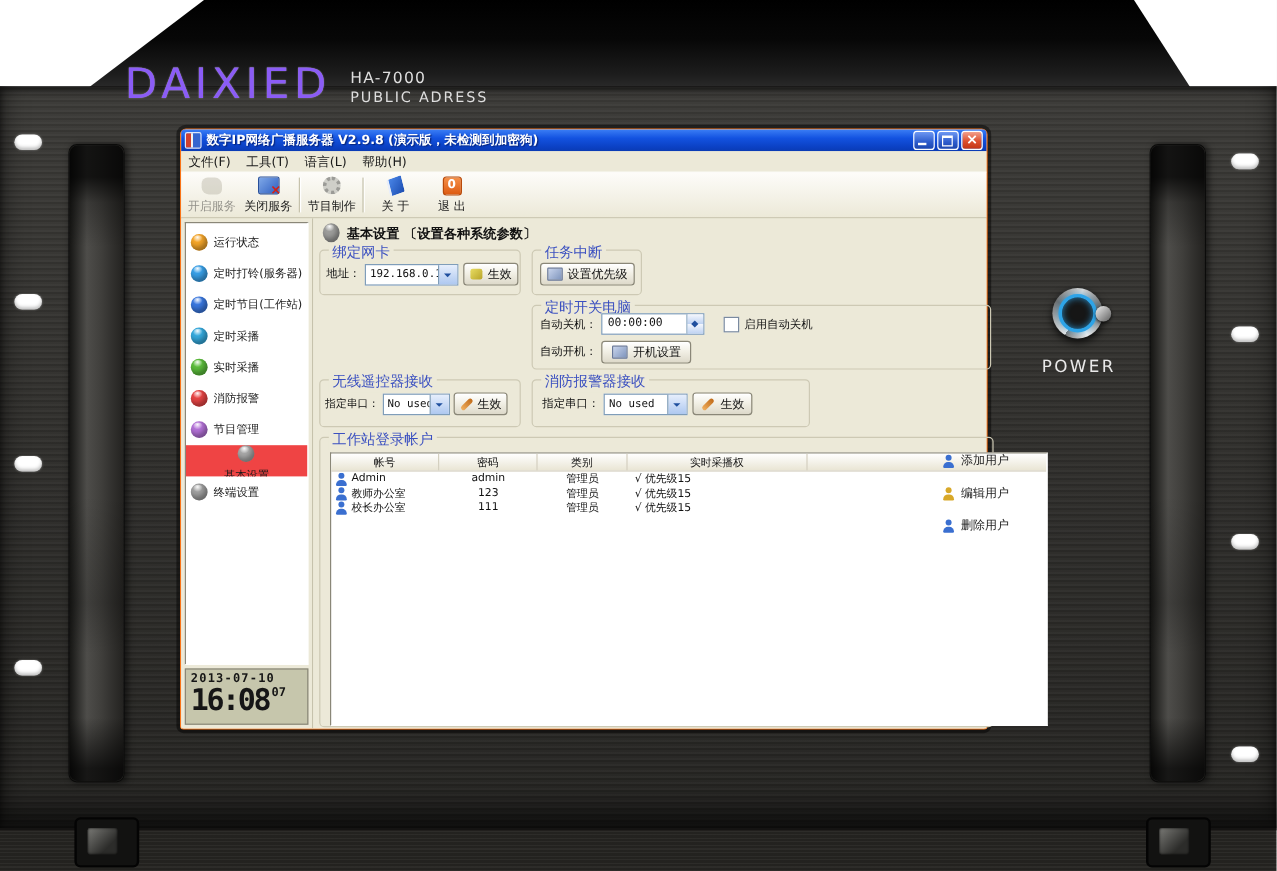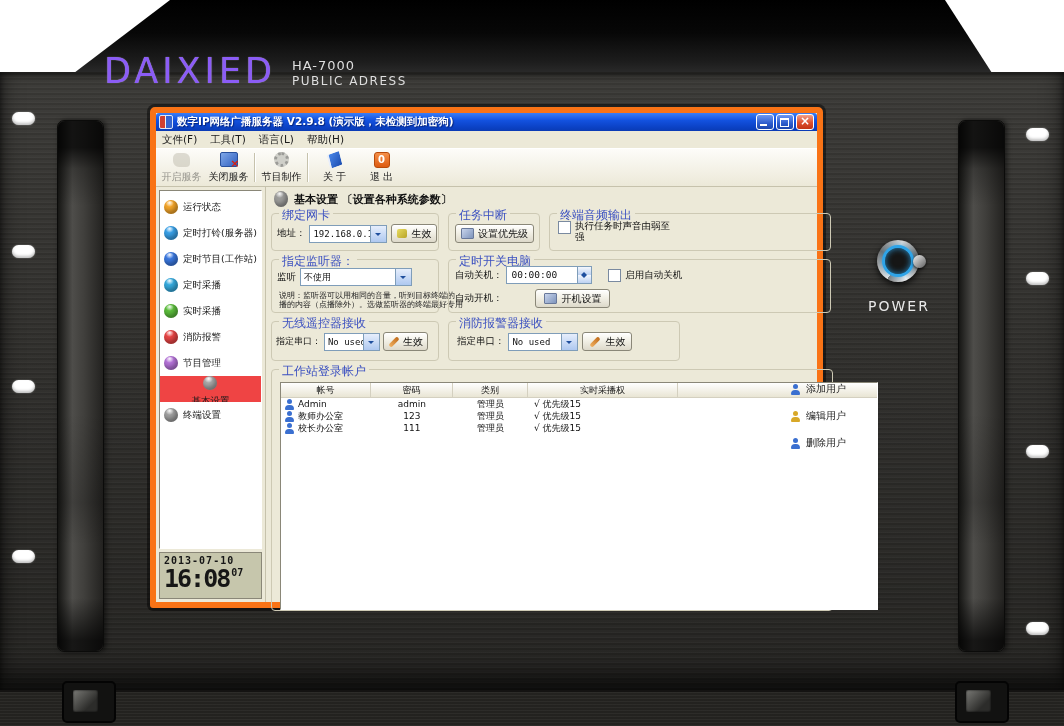--- a/index.html
+++ b/index.html
@@ -37,21 +37,21 @@
     box-shadow:0 3px 7px rgba(0,0,0,.8);}
   .pwr-core{position:absolute;inset:5px;border-radius:50%;background:#161616;
     border:3px solid #2ea4e8;box-shadow:inset 0 0 6px rgba(46,164,232,.8),0 0 5px rgba(46,164,232,.6);}
   .pwr-nub{position:absolute;right:-7px;top:15px;width:13px;height:13px;border-radius:50%;
     background:linear-gradient(135deg,#efefef,#5e5e5e);box-shadow:0 1px 3px rgba(0,0,0,.8);}
   .pwr-label{position:absolute;left:860px;top:298px;width:78px;text-align:center;color:#e9e9e9;
     font-size:14px;letter-spacing:2px;}
 
   
   .window{position:absolute;left:150px;top:107px;width:673px;height:501px;box-sizing:border-box;
-    border:6px solid #f97316;border-radius:5px 5px 3px 3px;background:#ece9d8;
+    border:1px solid #f97316;border-radius:5px 5px 3px 3px;background:#ece9d8;
     box-shadow:0 0 0 3px rgba(0,0,0,.45);display:flex;flex-direction:column;font-size:10px;color:#111;}
   .titlebar{height:18px;flex:0 0 18px;display:flex;align-items:center;gap:4px;padding:0 3px;border-radius:3px 3px 0 0;
     background:linear-gradient(180deg,#3a7df5 0%,#1352e0 40%,#0b41c4 80%,#0a3bb4 100%);}
   .titleicon{width:12px;height:12px;border-radius:2px;flex:0 0 12px;
     background:linear-gradient(90deg,#d04030 0 38%,#f2f2f2 38% 52%,#3565cf 52%);border:1px solid #dfe6f8;}
   .title-text{flex:1;color:#fff;font-weight:bold;font-size:10.5px;white-space:nowrap;overflow:hidden;text-shadow:1px 1px 1px #06247a;}
   .wbtns{display:flex;gap:2px;}
   .wbtn{width:16px;height:14px;border-radius:3px;border:1px solid #fff;position:relative;
     background:linear-gradient(180deg,#6d97f2,#2d5ccc 60%,#1c46ad);}
   .wbtn.close{background:linear-gradient(180deg,#f3a08c,#dd4f2e 55%,#c33414);}
@@ -301,61 +301,40 @@
         <div class="grp" style="left:182px;top:26px;width:92px;height:38px;">
           <span class="gt">任务中断</span>
           <div class="row" style="left:6px;top:10px;">
             <button class="xbtn" style="height:19px;padding:0 5px;">
               <span class="ic-pri"></span>
               <span>设置优先级</span>
             </button>
           </div>
         </div>
 
-        <div class="grp" style="left:283px;top:26px;width:282px;height:38px;">
-          <span class="gt">终端音频输出</span>
-          <div class="row wrapck" style="left:8px;top:7px;">
-            <span class="cb"></span>
-            <span class="wraptx">执行任务时声音由弱至强</span>
-          </div>
-        </div>
-
-        <div class="grp" style="left:5px;top:72px;width:168px;height:54px;">
-          <span class="gt">指定监听器：</span>
-          <div class="row" style="left:5px;top:8px;">
-            <span class="lbl">监听</span>
-            <span class="combo" style="width:112px;">
-              <span class="cv" style="font-family:'DejaVu Sans',sans-serif;">不使用</span>
-              <span class="ca"></span>
-            </span>
-          </div>
-          <div class="note">
-            <span style="display:block;">说明：监听器可以用相同的音量，听到目标终端的</span>
-            <span style="display:block;">播的内容（点播除外）。选做监听器的终端最好专用</span>
-          </div>
-        </div>
+
 
         <div class="grp" style="left:182px;top:72px;width:383px;height:54px;">
           <span class="gt">定时开关电脑</span>
           <div class="row" style="left:6px;top:6px;">
             <span class="lbl">自动关机：</span>
             <span class="spin">
               <span class="spv">00:00:00</span>
               <span class="sp-ud">
                   <span class="up"></span>
                   <span class="dn"></span>
                 </span>
             </span>
             <span style="width:8px;"></span>
             <span class="cb"></span>
             <span class="lbl">启用自动关机</span>
           </div>
           <div class="row" style="left:6px;top:29px;">
             <span class="lbl">自动开机：</span>
-            <button class="xbtn" style="height:19px;padding:0 8px;margin-left:29px;">
+            <button class="xbtn" style="height:19px;padding:0 8px;">
               <span class="ic-pri"></span>
               <span>开机设置</span>
             </button>
           </div>
         </div>
 
         <div class="grp" style="left:5px;top:134px;width:168px;height:40px;">
           <span class="gt">无线遥控器接收</span>
           <div class="row" style="left:4px;top:10px;gap:3px;">
             <span class="lbl" style="font-size:9px;">指定串口：</span>

